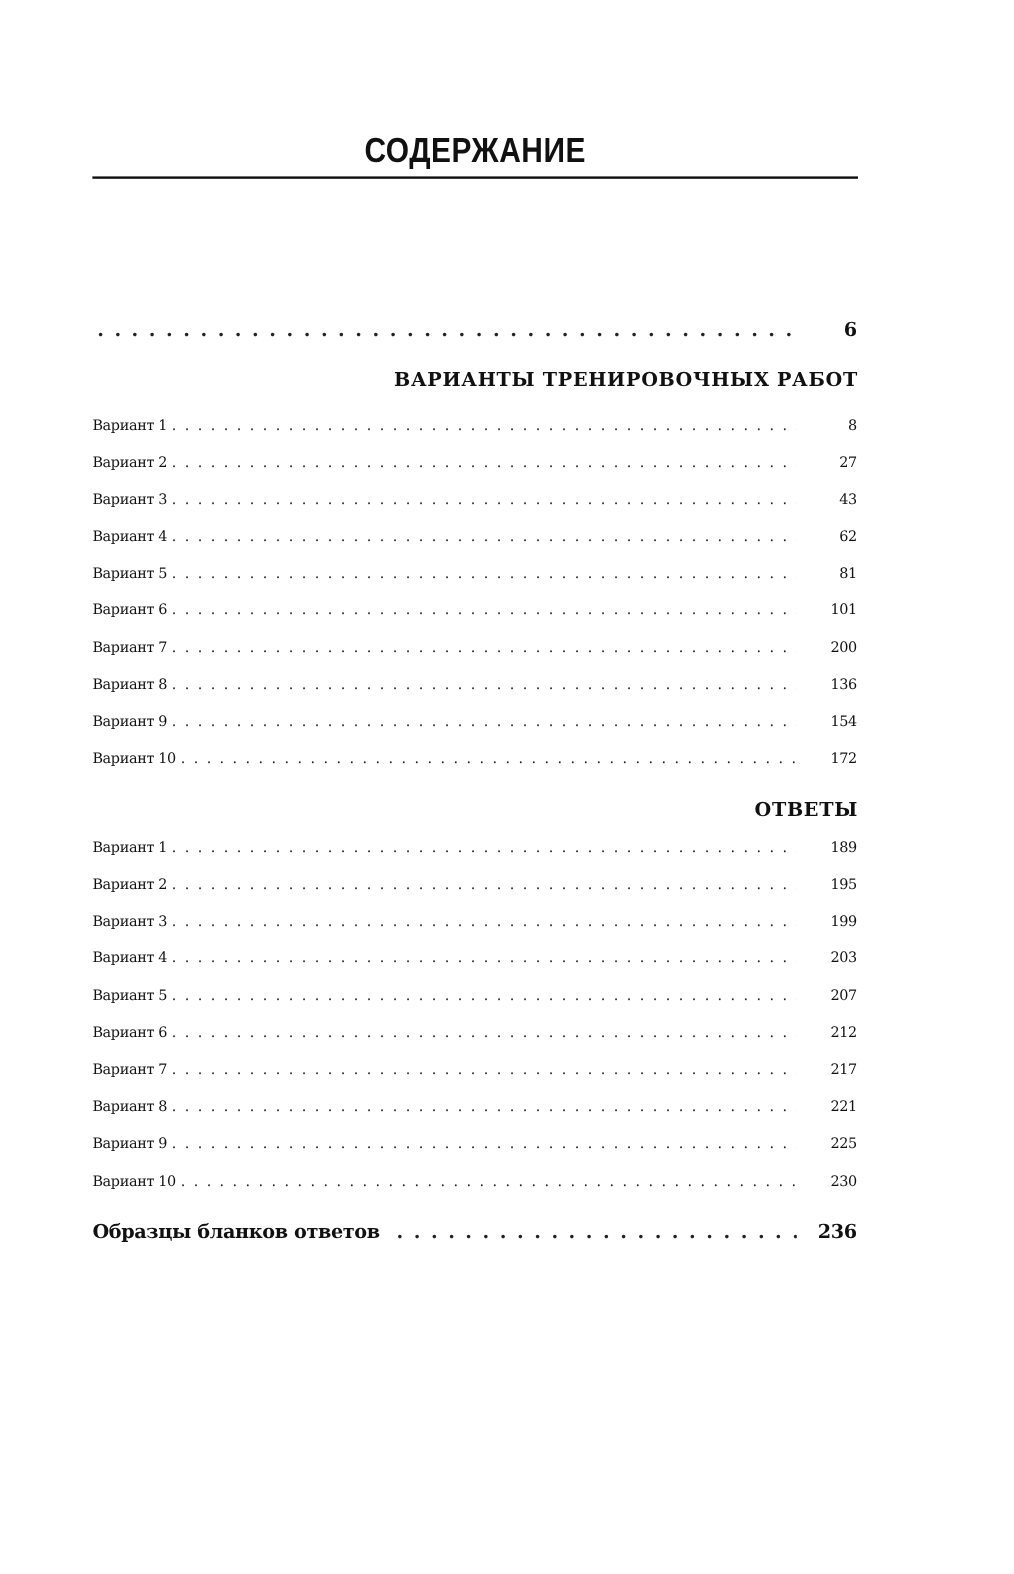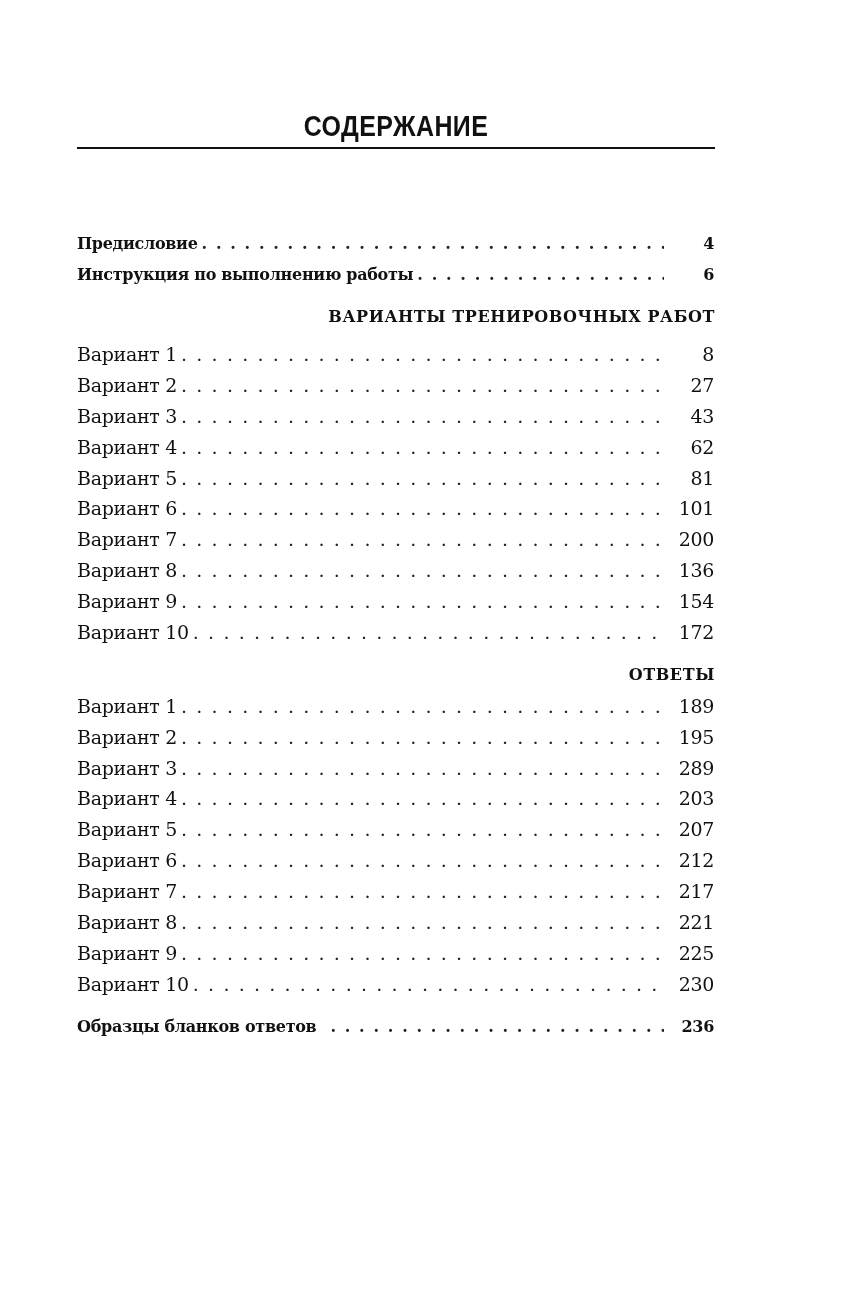--- a/index.html
+++ b/index.html
@@ -10,21 +10,21 @@
       text-align: center;
       font-family: "Liberation Sans", sans-serif;
       font-weight: bold; font-size: 29px; letter-spacing: 0.5px;
       transform: scaleX(0.86); transform-origin: center;
       line-height: 36px;
     }
     .rule { position: absolute; left: 77px; width: 638px; top: 147px; height: 2px; background: #111; }
     .row {
       position: absolute; left: 77px; width: 637px; height: 26px;
       display: flex; align-items: baseline;
-      font-family: "DejaVu Serif", serif; font-size: 19px; line-height: 26px;
+      font-family: "DejaVu Serif", serif; font-size: 12px; line-height: 26px;
       letter-spacing: -0.3px;
     }
     .row.bold { font-weight: bold; font-size: 16px; }
     .row .label { white-space: nowrap; flex: 0 0 auto; }
     .row .leader {
       flex: 1 1 auto; overflow: hidden; white-space: nowrap;
       margin: 0 6px 0 4px; letter-spacing: 5.2px; color: #222;
     }
     .row .leader::before {
       content: ". . . . . . . . . . . . . . . . . . . . . . . . . . . . . . . . . . . . . . . . . . . . . . . . . . . . . . . . . . . .";
@@ -38,27 +38,21 @@
     }
   </style>
 </head>
 <body>
 
 <div class="page">
 
   <div class="title">СОДЕРЖАНИЕ</div>
   <div class="rule"></div>
 
-  <div class="row bold" style="top:231px">
-    <span class="label">Предисловие</span>
-    <span class="leader"></span>
-    <span class="page-num">4</span>
-  </div>
   <div class="row bold" style="top:262px">
-    <span class="label">Инструкция по выполнению работы</span>
     <span class="leader"></span>
     <span class="page-num">6</span>
   </div>
 
   <div class="section-heading" style="top:304px">ВАРИАНТЫ ТРЕНИРОВОЧНЫХ РАБОТ</div>
 
   <div class="row" style="top:341px">
     <span class="label">Вариант 1</span>
     <span class="leader"></span>
     <span class="page-num">8</span>
@@ -117,21 +111,21 @@
     <span class="page-num">189</span>
   </div>
   <div class="row" style="top:724px">
     <span class="label">Вариант 2</span>
     <span class="leader"></span>
     <span class="page-num">195</span>
   </div>
   <div class="row" style="top:755px">
     <span class="label">Вариант 3</span>
     <span class="leader"></span>
-    <span class="page-num">289</span>
+    <span class="page-num">199</span>
   </div>
   <div class="row" style="top:785px">
     <span class="label">Вариант 4</span>
     <span class="leader"></span>
     <span class="page-num">203</span>
   </div>
   <div class="row" style="top:816px">
     <span class="label">Вариант 5</span>
     <span class="leader"></span>
     <span class="page-num">207</span>

